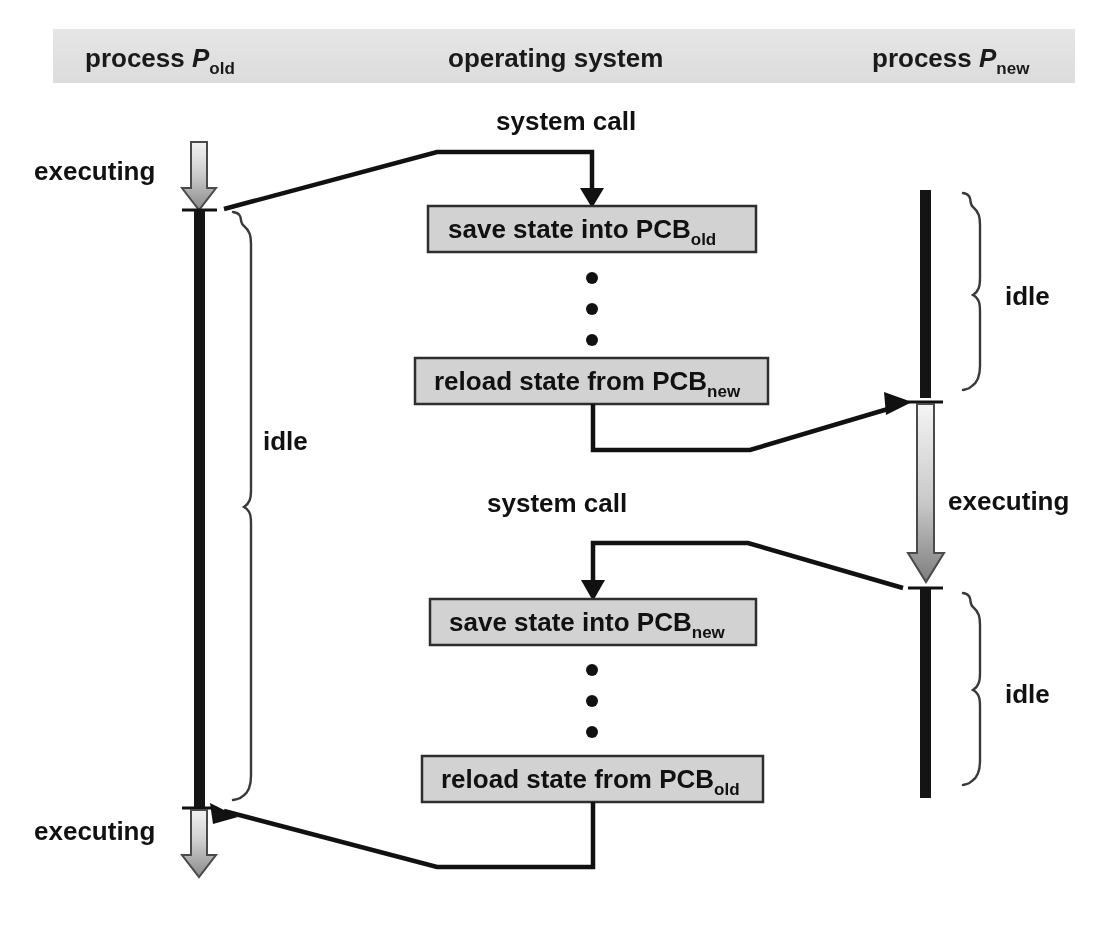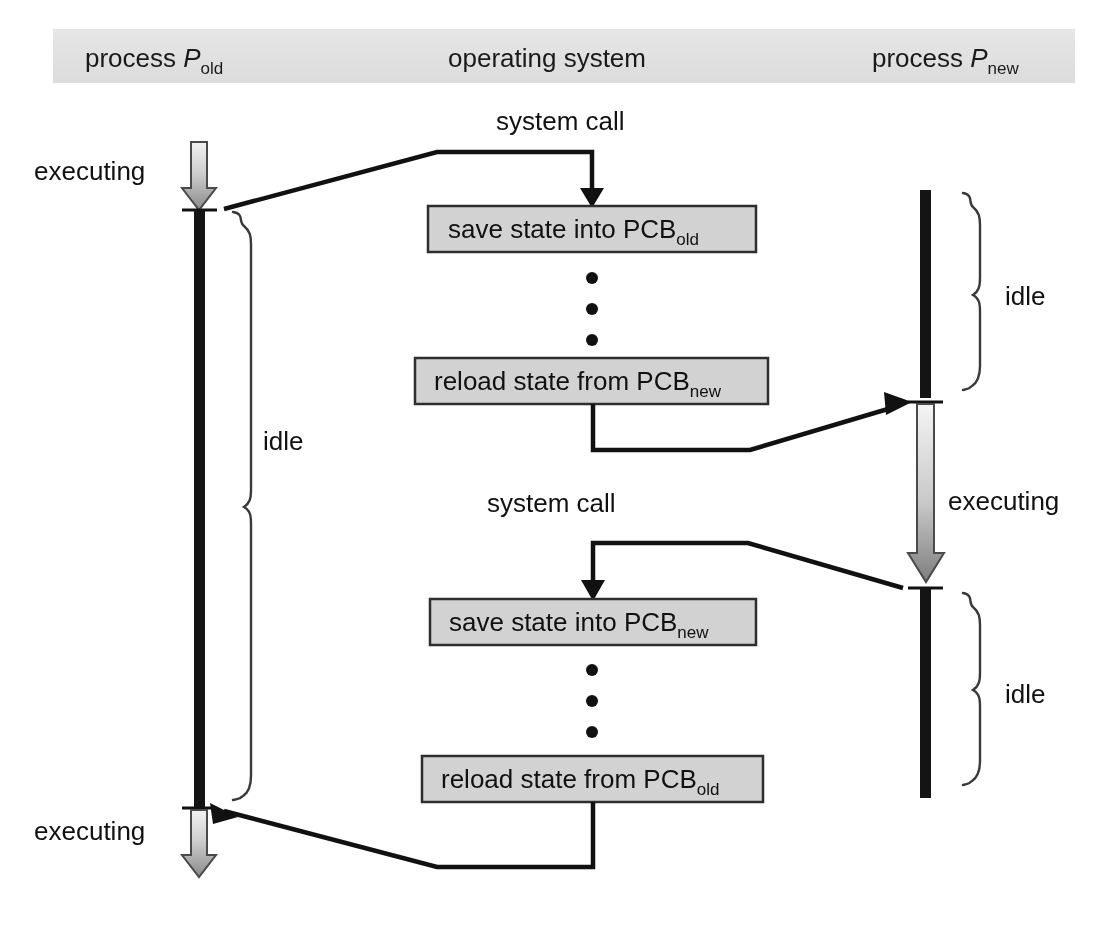--- a/index.html
+++ b/index.html
@@ -11,20 +11,21 @@
     width: 1108px;
     height: 940px;
     font-family: "Liberation Sans", sans-serif;
     overflow: hidden;
   }
   #diagram-root {
     position: relative;
     width: 1108px;
     height: 940px;
     background: #ffffff;
+    font-weight: bold;
   }
   svg.canvas {
     position: absolute;
     top: 0;
     left: 0;
     width: 1108px;
     height: 940px;
   }
   .hdr-text {
     font-family: "Liberation Sans", sans-serif;

